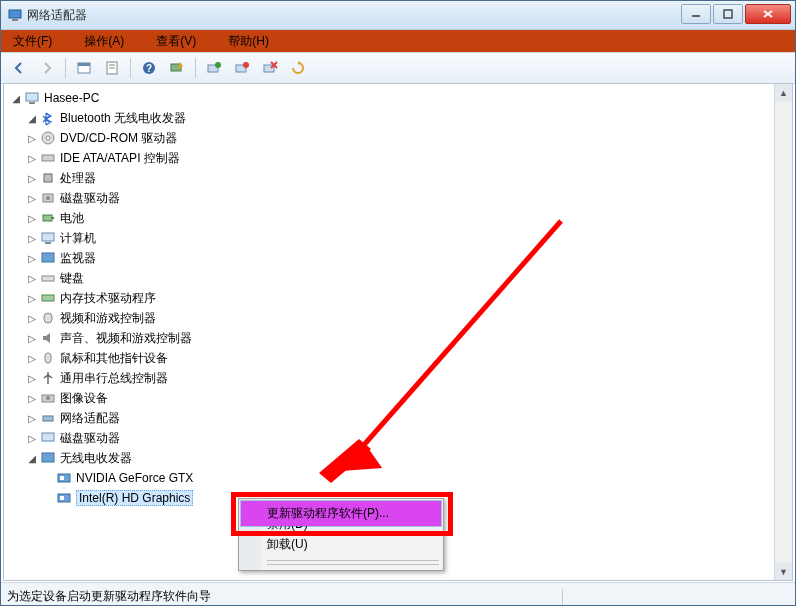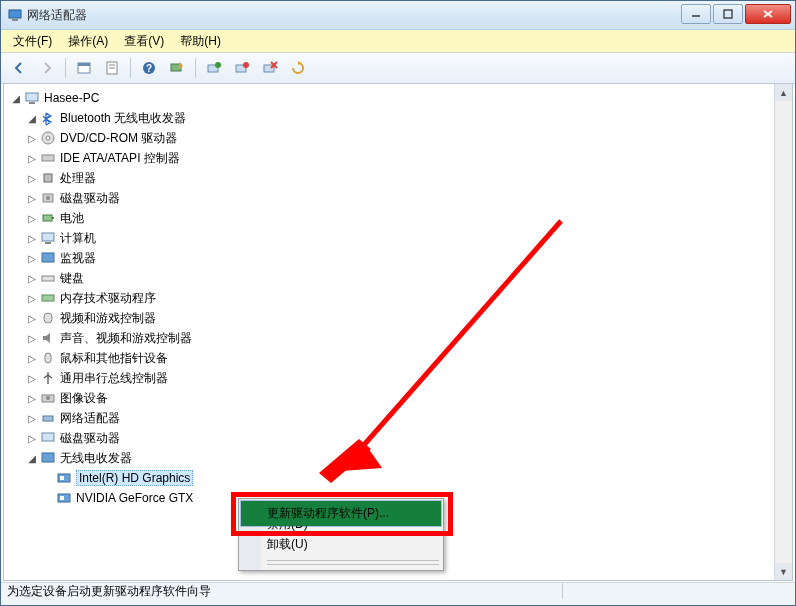--- a/index.html
+++ b/index.html
@@ -64,26 +64,26 @@
   }
   .win-btn.close {
     background: linear-gradient(to bottom, #f28b82, #d93025);
     border-color: #b02a1f;
     color: #fff;
     width: 44px;
   }
   
   .menubar {
     height: 22px;
-    background: #fef9c3;
+    background: #c2410c;
     border-bottom: 1px solid #d0d7de;
     padding: 0 6px;
     display: flex;
     align-items: flex-end;
-    gap: 4px;
+    gap: 20px;
   }
   .menuitem {
     padding: 2px 6px;
     cursor: default;
   }
   
   .toolbar {
     height: 30px;
     background: linear-gradient(to bottom, #f8fbfe, #e8eff7);
     border-bottom: 1px solid #c9d5e2;
@@ -161,21 +161,21 @@
   
   .statusbar {
     position: absolute;
     bottom: 0;
     left: 0;
     right: 0;
     height: 22px;
     background: #f0f5fa;
     border-top: 1px solid #d0d7de;
     display: flex;
-    align-items: flex-start;
+    align-items: flex-end;
     padding: 0 6px;
   }
   .statusbar .sep {
     width: 1px;
     height: 16px;
     background: #c0cbd6;
     margin: 0 6px;
   }
   
   .scrollbar {
@@ -209,21 +209,21 @@
     box-shadow: 2px 2px 4px rgba(0,0,0,0.3);
     padding: 2px;
     z-index: 50;
   }
   .ctx-item {
     padding: 4px 8px 4px 26px;
     position: relative;
     cursor: default;
   }
   .ctx-item.highlight {
-    background: #15803d;
+    background: #d946ef;
     border: 1px solid #a6c0e0;
     margin: -1px;
     padding: 4px 8px 4px 26px;
     margin-left: -1px;
   }
   .ctx-sep {
     height: 1px;
     background: #c0c0c0;
     margin: 3px 2px 3px 26px;
   }
@@ -530,39 +530,39 @@
 
       <div class="tree-row indent1">
         <span class="expand">◢</span>
         <span class="node-icon">
             <svg width="16" height="16">
               <rect x="2" y="3" width="12" height="9" fill="#6aa0d8" stroke="#3a6a9a"></rect>
             </svg>
           </span>
         <span class="node-label">无线电收发器</span>
       </div>
+      <div class="tree-row indent2">
+        <span class="expand"></span>
+        <span class="node-icon">
+            <svg width="16" height="16">
+              <rect x="2" y="4" width="12" height="8" fill="#6aa0d8" stroke="#3a6a9a"></rect>
+              <rect x="4" y="6" width="4" height="4" fill="#fff"></rect>
+            </svg>
+          </span>
+        <span class="node-label">NVIDIA GeForce GTX</span>
+      </div>
       <div class="tree-row indent2 selected">
         <span class="expand"></span>
         <span class="node-icon">
             <svg width="16" height="16">
               <rect x="2" y="4" width="12" height="8" fill="#6aa0d8" stroke="#3a6a9a"></rect>
               <rect x="4" y="6" width="4" height="4" fill="#fff"></rect>
             </svg>
           </span>
         <span class="node-label">Intel(R) HD Graphics</span>
-      </div>
-      <div class="tree-row indent2">
-        <span class="expand"></span>
-        <span class="node-icon">
-            <svg width="16" height="16">
-              <rect x="2" y="4" width="12" height="8" fill="#6aa0d8" stroke="#3a6a9a"></rect>
-              <rect x="4" y="6" width="4" height="4" fill="#fff"></rect>
-            </svg>
-          </span>
-        <span class="node-label">NVIDIA GeForce GTX</span>
       </div>
 
     </div>
 
     <div class="scrollbar">
       <div class="arrow">▲</div>
       <div class="track"></div>
       <div class="arrow down">▼</div>
     </div>
   </div>

